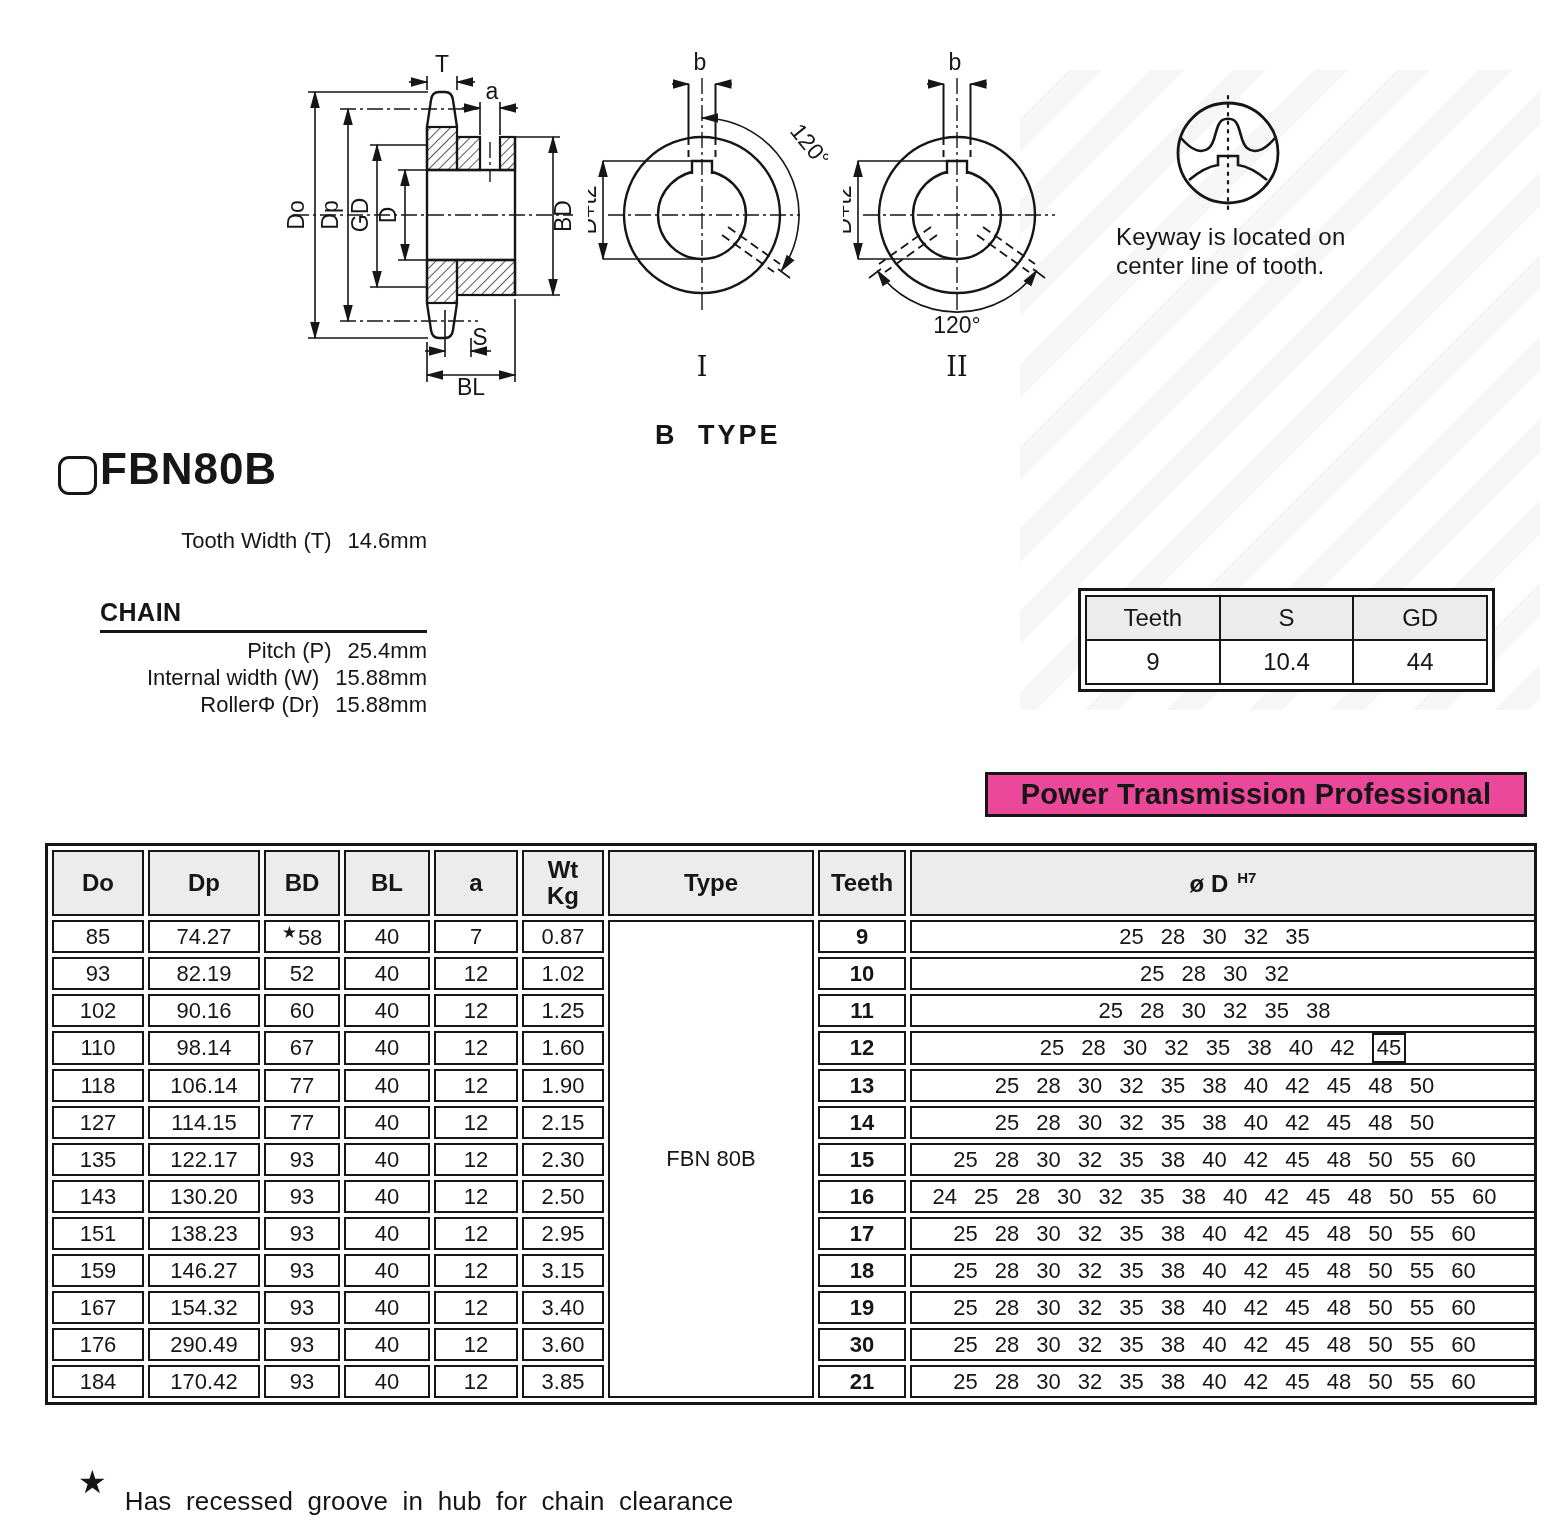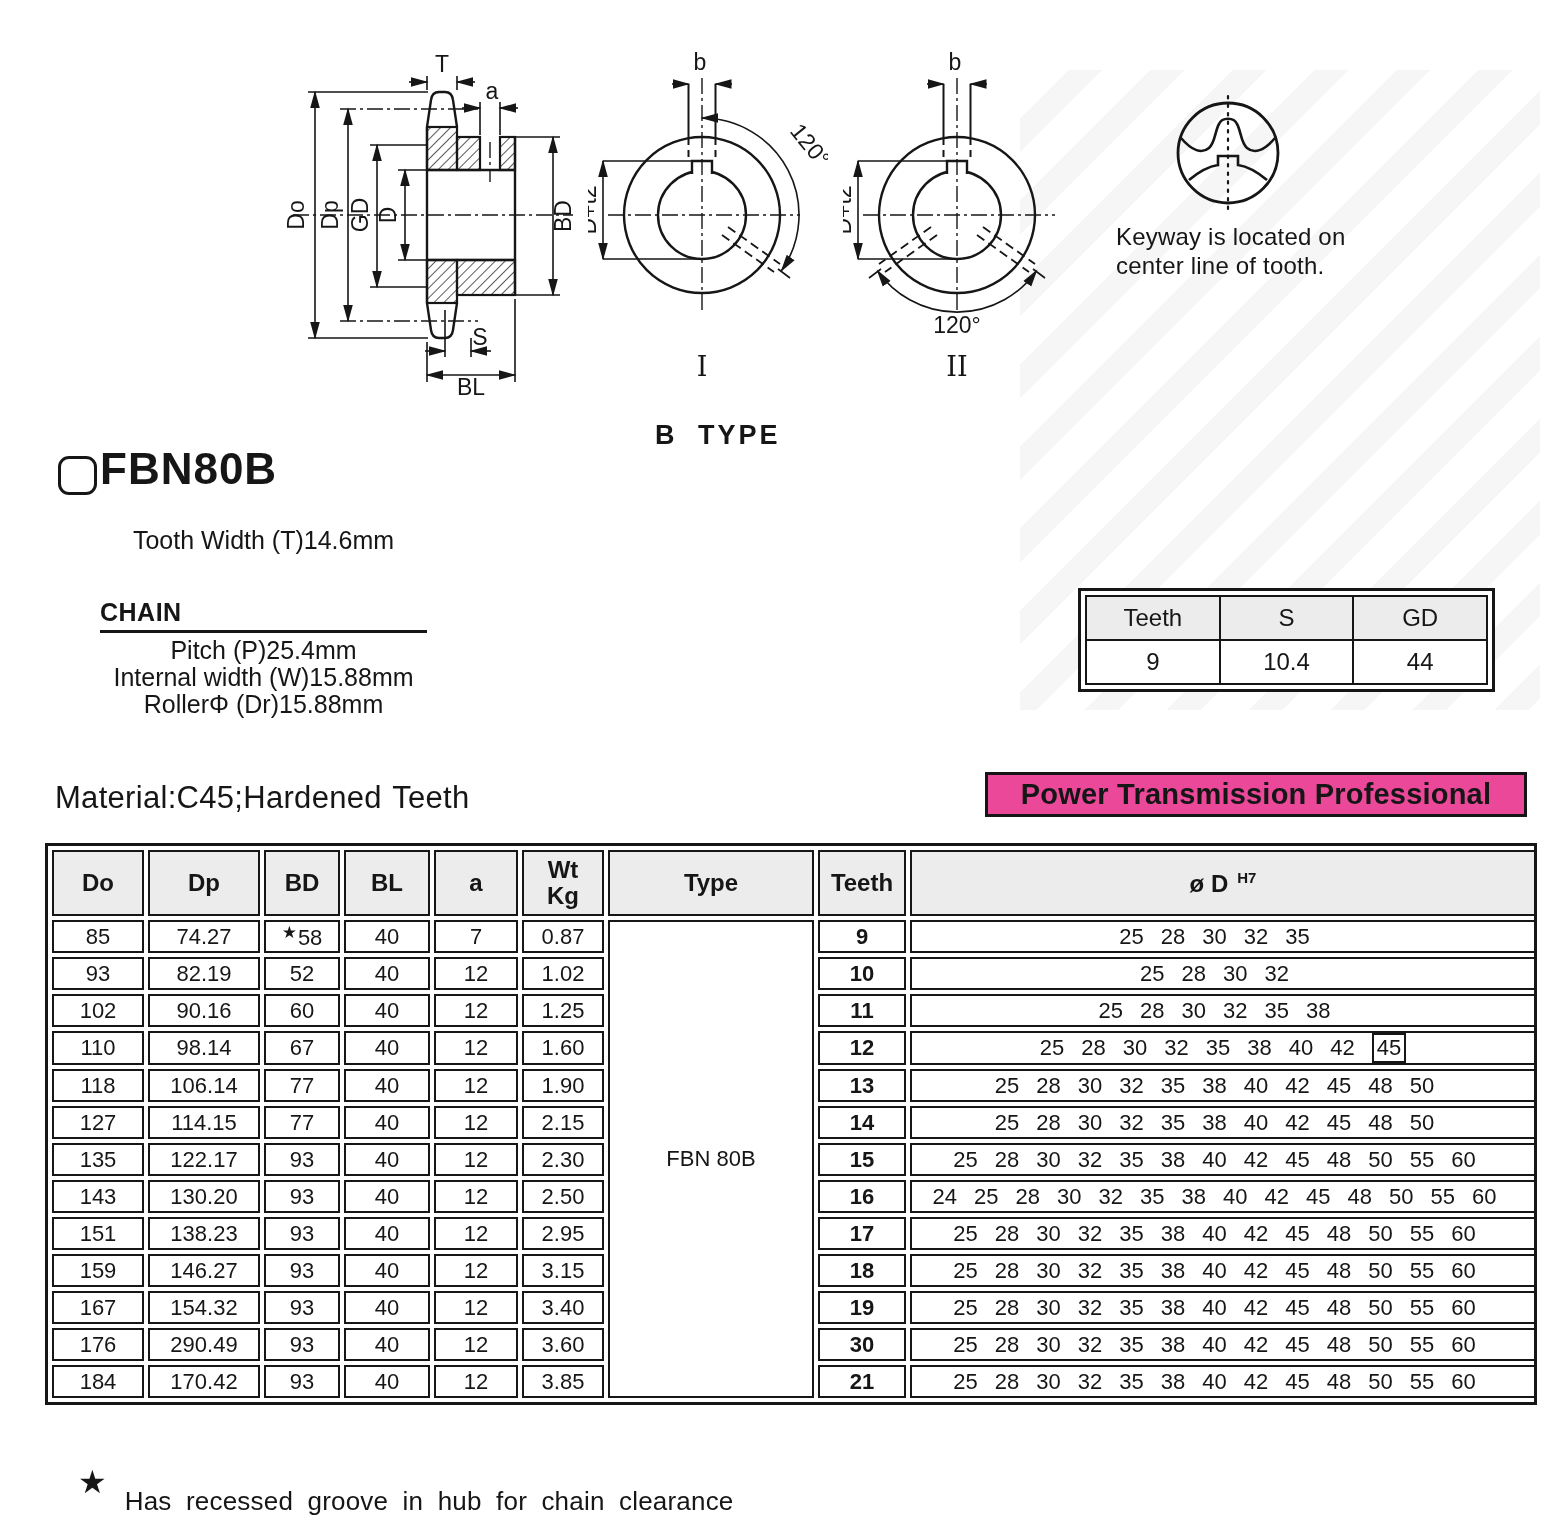--- a/index.html
+++ b/index.html
@@ -22,21 +22,21 @@
   .tooth-note{left:1116px;top:222px;width:280px;font-size:24px;line-height:29px;letter-spacing:0.2px;}
 
   
   .model-mark{left:58px;top:456px;width:33px;height:33px;border:3.5px solid #161616;border-radius:11px;}
   .model-title{left:100px;top:444px;font-size:44px;font-weight:bold;letter-spacing:1px;}
 
   
   .spec{width:327px;}
   .spec-heading{font-size:25px;font-weight:bold;letter-spacing:0.5px;border-bottom:3px solid #161616;
                 padding-bottom:3px;margin-bottom:4px;}
-  .spec-row{display:flex;justify-content:center;font-size:25px;line-height:27px;}
+  .spec-row{display:flex;justify-content:flex-end;font-size:22px;line-height:27px;gap:16px;}
   .sprockets-block{left:100px;top:527px;}
   .chain-block{left:100px;top:598px;}
 
   
   .mini-wrap{left:1078px;top:588px;width:417px;border:3px solid #161616;padding:4px;box-sizing:border-box;background:#fff;}
   .mini{border-collapse:collapse;width:100%;table-layout:fixed;}
   .mini th,.mini td{border:2.5px solid #161616;text-align:center;height:40px;font-size:24px;}
   .mini th{background:#ececec;font-weight:500;}
 
   
@@ -269,21 +269,20 @@
       <tbody>
         <tr>
           <td>9</td>
           <td>10.4</td>
           <td>44</td>
         </tr>
       </tbody>
     </table>
   </div>
 
-  <div class="abs material">Material:C45;Hardened  Teeth</div>
   <div class="abs banner">Power Transmission Professional</div>
 
   <div class="abs main-wrap">
     <table class="main">
       <colgroup>
         <col style="width:92px">
           <col style="width:112px">
           <col style="width:76px">
         <col style="width:86px">
           <col style="width:84px">

